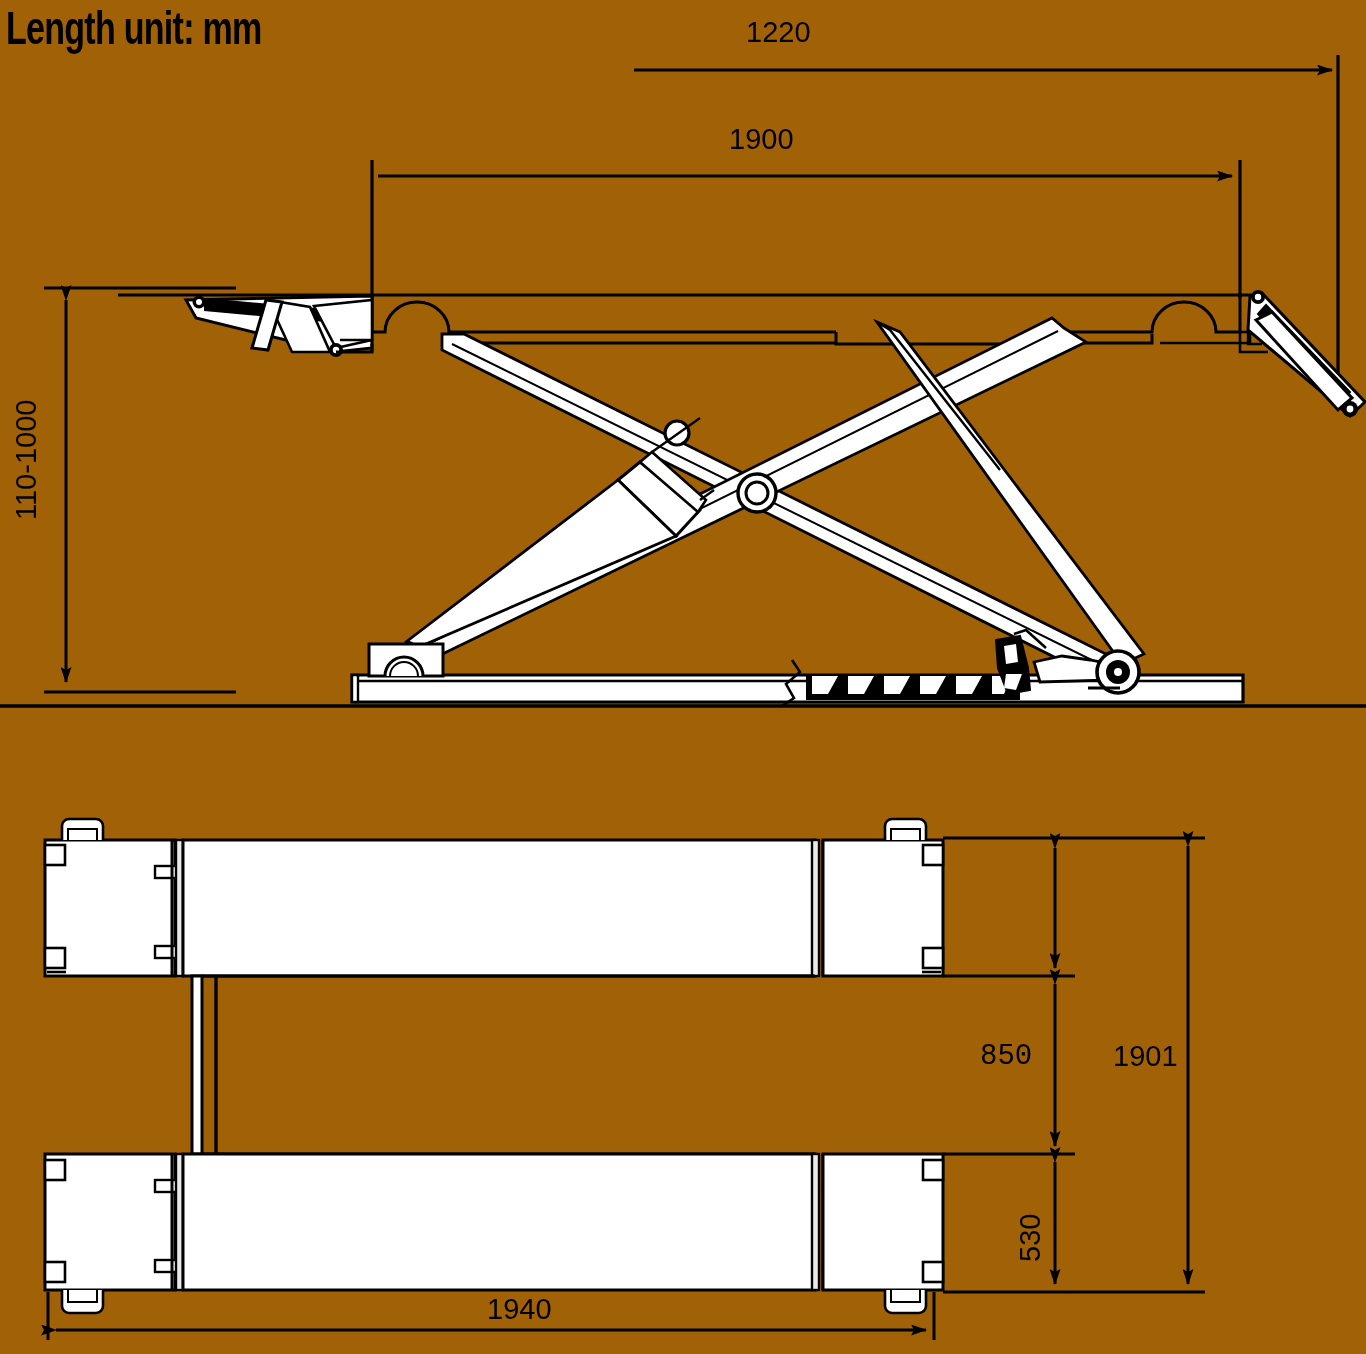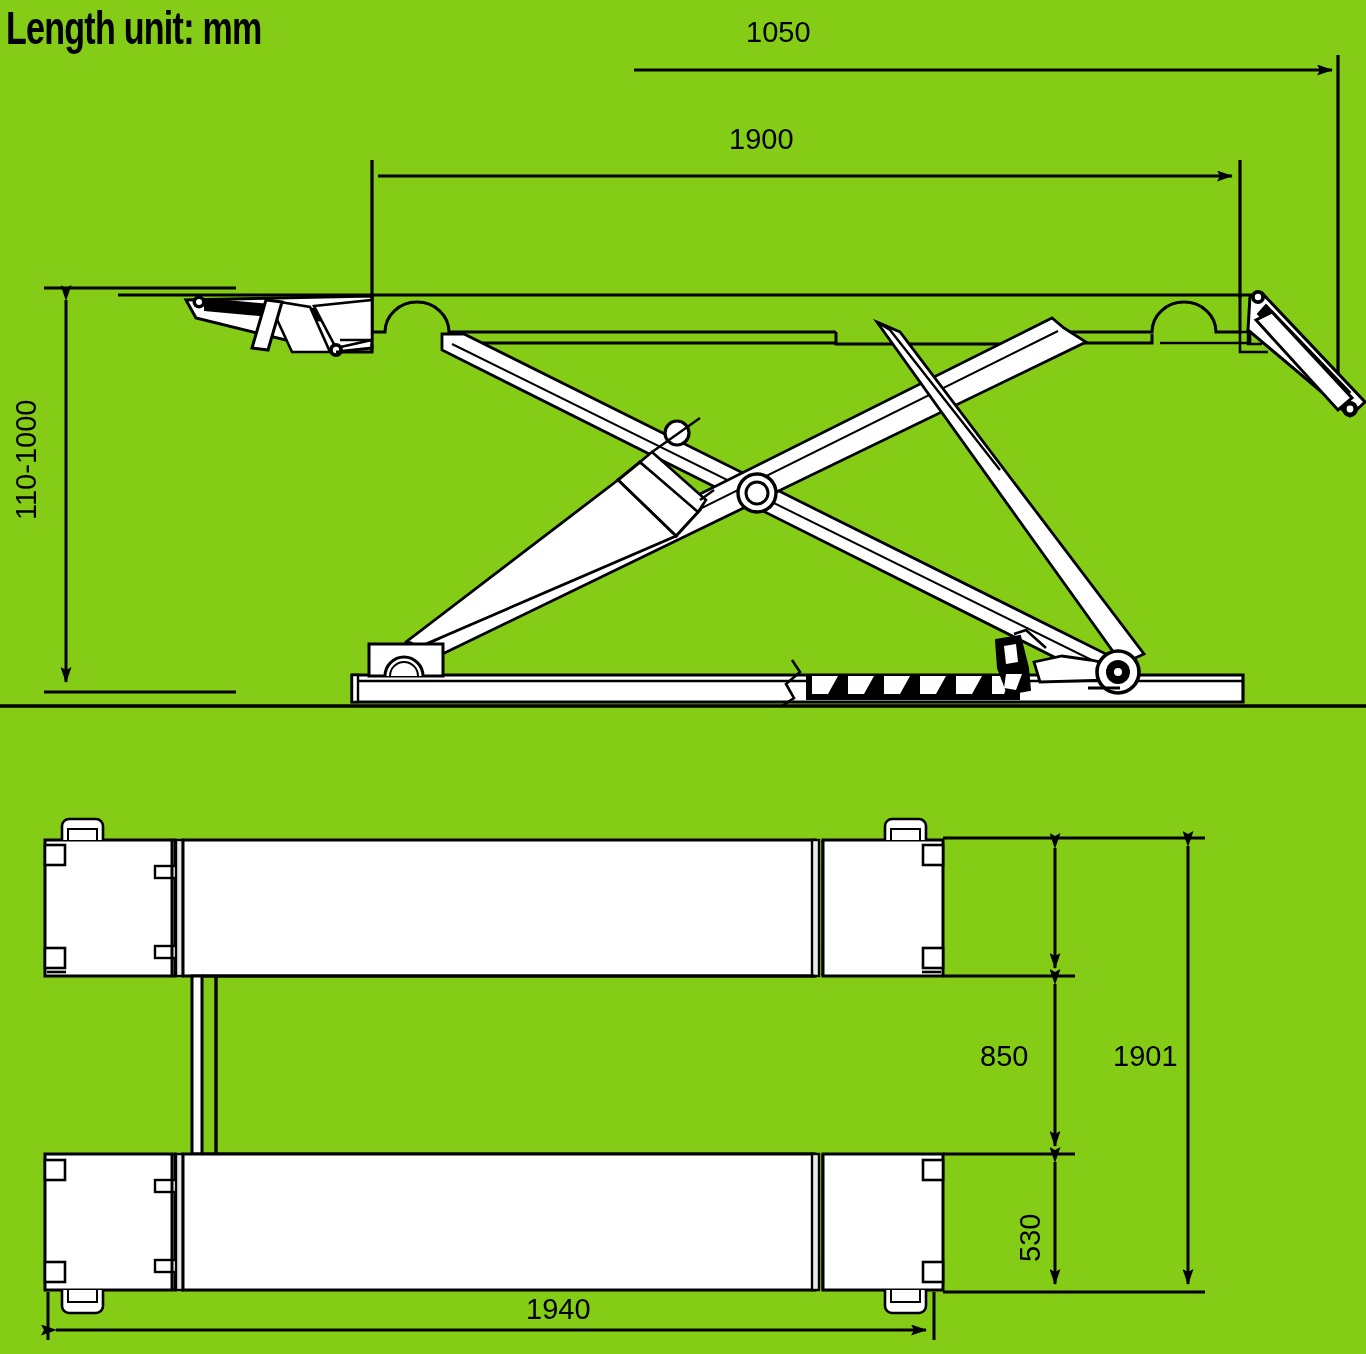--- a/index.html
+++ b/index.html
@@ -1,17 +1,17 @@
 <!DOCTYPE html>
 <html><head>
 <meta charset="utf-8">
 <style>
   html,body{margin:0;padding:0;background:#ffffff;}
   body{width:1366px;height:1354px;position:relative;font-family:"Liberation Sans",sans-serif;color:#000;}
-  #stage{position:absolute;left:0;top:0;width:1366px;height:1354px;overflow:hidden;background:#84cc16;}
+  #stage{position:absolute;left:0;top:0;width:1366px;height:1354px;overflow:hidden;background:#a16207;}
   svg{display:block;}
   .title{
     position:absolute;left:6px;top:4px;
     font-family:"Liberation Sans",sans-serif;
     font-weight:700;
     font-size:46px;
     letter-spacing:-1px;
     transform:scaleX(0.74);
     transform-origin:left top;
     white-space:nowrap;
@@ -26,33 +26,33 @@
   }
   .rot90{transform:rotate(-90deg);transform-origin:left top;}
 </style>
 </head>
 <body>
 
 <div id="stage">
 
   <div class="title">Length unit: mm</div>
 
-  <div class="dimtxt" style="left:746px;top:16px;">1050</div>
+  <div class="dimtxt" style="left:746px;top:16px;">1220</div>
 
   <div class="dimtxt" style="left:729px;top:123px;">1900</div>
 
   <div class="dimtxt rot90" style="left:10px;top:520px;">110-1000</div>
 
   <div class="dimtxt" style="left:1113px;top:1040px;">1901</div>
 
-  <div class="dimtxt" style="left:980px;top:1040px;">850</div>
+  <div class="dimtxt" style="left:980px;top:1040px;font-family:Liberation Mono, monospace;">850</div>
 
   <div class="dimtxt rot90" style="left:1014px;top:1262px;">530</div>
 
-  <div class="dimtxt" style="left:487px;top:1293px;margin-left:39px;">1940</div>
+  <div class="dimtxt" style="left:487px;top:1293px;">1940</div>
 
   <svg width="1366" height="1354" viewBox="0 0 1366 1354">
     <defs>
       <marker id="ah" markerWidth="16" markerHeight="11" refX="15" refY="5.5" orient="auto" markerUnits="userSpaceOnUse">
         <path d="M0,0 L16,5.5 L0,11 L3,5.5 Z" fill="#000"></path>
       </marker>
       <marker id="ahs" markerWidth="13" markerHeight="9" refX="12" refY="4.5" orient="auto" markerUnits="userSpaceOnUse">
         <path d="M0,0 L13,4.5 L0,9 L2.5,4.5 Z" fill="#000"></path>
       </marker>
     </defs>

